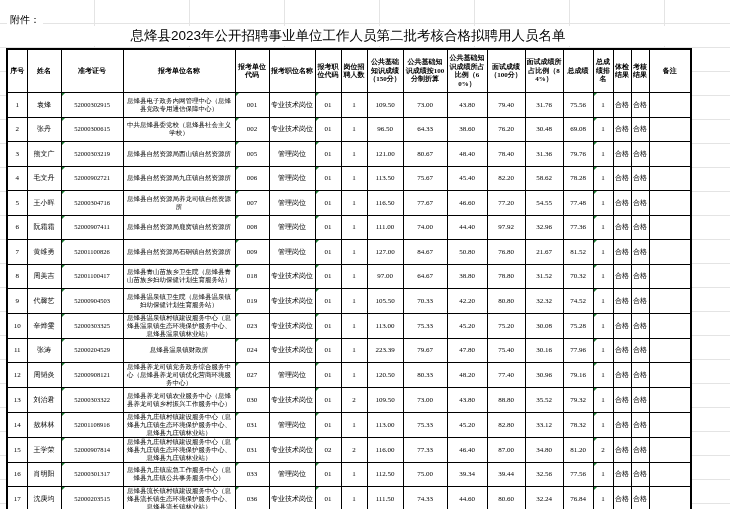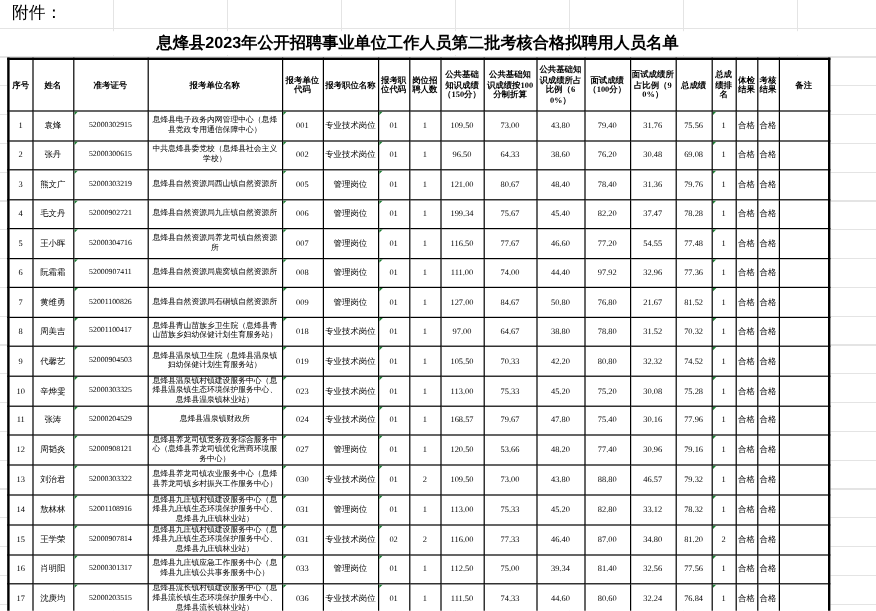--- a/index.html
+++ b/index.html
@@ -6,26 +6,26 @@
   body{
     width:730px;height:509px;overflow:hidden;position:relative;
     background-color:#ffffff;
     background-image:
       repeating-linear-gradient(to bottom, transparent 0px, transparent 23px, #e4e4e4 23px, #e4e4e4 24px),
       repeating-linear-gradient(to right, transparent 0px, transparent 94px, #e4e4e4 94px, #e4e4e4 95px);
     font-family:"Liberation Serif","DejaVu Serif",serif;
     color:#000;
   }
   .attach{
-    position:absolute;top:2px;left:7px;
-    font-size:14px;background:#fff;padding:0 3px;
+    position:absolute;top:13px;left:7px;
+    font-size:10px;background:#fff;padding:0 3px;
   }
   .title{
     position:absolute;top:26px;left:6px;width:684px;height:20px;
-    text-align:center;font-weight:bold;font-size:13.5px;line-height:20px;
+    text-align:center;font-weight:normal;font-size:13.5px;line-height:20px;
     font-family:"Liberation Sans","DejaVu Sans",sans-serif;
     background:#fff;white-space:nowrap;
   }
   table.sheet{
     position:absolute;top:48px;left:6px;width:684px;
     border-collapse:collapse;table-layout:fixed;background:#fff;
     border:2px solid #000;
   }
   th,td{
     border:1px solid #000;
@@ -80,21 +80,21 @@
         <th>准考证号</th>
         <th>报考单位名称</th>
         <th>报考单位代码</th>
         <th>报考职位名称</th>
         <th>报考职位代码</th>
         <th>岗位招聘人数</th>
         <th>公共基础知识成绩（150分）</th>
         <th>公共基础知识成绩按100分制折算</th>
         <th>公共基础知识成绩所占比例（60%）</th>
         <th>面试成绩（100分）</th>
-        <th>面试成绩所占比例（90%）</th>
+        <th>面试成绩所占比例（84%）</th>
         <th>总成绩</th>
         <th>总成绩排名</th>
         <th>体检结果</th>
         <th>考核结果</th>
         <th>备注</th>
       </tr>
     </thead>
   <tbody>
       <tr>
         <td>1</td>
@@ -158,25 +158,25 @@
       </tr>
       <tr>
         <td>4</td>
         <td>毛文丹</td>
         <td class="small">52000902721<span class="gmark"></span></td>
         <td class="small">息烽县自然资源局九庄镇自然资源所</td>
         <td>006<span class="gmark"></span></td>
         <td>管理岗位</td>
         <td>01<span class="gmark"></span></td>
         <td>1</td>
-        <td>199.34</td>
+        <td>113.50</td>
         <td>75.67</td>
         <td>45.40</td>
         <td>82.20</td>
-        <td>37.47</td>
+        <td>58.62</td>
         <td>78.28</td>
         <td>1<span class="gmark"></span></td>
         <td>合格</td>
         <td>合格</td>
         <td></td>
       </tr>
       <tr>
         <td>5</td>
         <td>王小晖</td>
         <td class="small">52000304716<span class="gmark"></span></td>
@@ -298,42 +298,42 @@
       </tr>
       <tr>
         <td>11</td>
         <td>张涛</td>
         <td class="small">52000204529<span class="gmark"></span></td>
         <td class="small">息烽县温泉镇财政所</td>
         <td>024<span class="gmark"></span></td>
         <td>专业技术岗位</td>
         <td>01<span class="gmark"></span></td>
         <td>1</td>
-        <td>168.57</td>
+        <td>223.39</td>
         <td>79.67</td>
         <td>47.80</td>
         <td>75.40</td>
         <td>30.16</td>
         <td>77.96</td>
         <td>1<span class="gmark"></span></td>
         <td>合格</td>
         <td>合格</td>
         <td></td>
       </tr>
       <tr>
         <td>12</td>
         <td>周韬炎</td>
         <td class="small">52000908121<span class="gmark"></span></td>
         <td class="small">息烽县养龙司镇党务政务综合服务中心（息烽县养龙司镇优化营商环境服务中心）</td>
         <td>027<span class="gmark"></span></td>
         <td>管理岗位</td>
         <td>01<span class="gmark"></span></td>
         <td>1</td>
         <td>120.50</td>
-        <td>53.66</td>
+        <td>80.33</td>
         <td>48.20</td>
         <td>77.40</td>
         <td>30.96</td>
         <td>79.16</td>
         <td>1<span class="gmark"></span></td>
         <td>合格</td>
         <td>合格</td>
         <td></td>
       </tr>
       <tr>
@@ -342,21 +342,21 @@
         <td class="small">52000303322<span class="gmark"></span></td>
         <td class="small">息烽县养龙司镇农业服务中心（息烽县养龙司镇乡村振兴工作服务中心）</td>
         <td>030<span class="gmark"></span></td>
         <td>专业技术岗位</td>
         <td>01<span class="gmark"></span></td>
         <td>2</td>
         <td>109.50</td>
         <td>73.00</td>
         <td>43.80</td>
         <td>88.80</td>
-        <td>46.57</td>
+        <td>35.52</td>
         <td>79.32</td>
         <td>1<span class="gmark"></span></td>
         <td>合格</td>
         <td>合格</td>
         <td></td>
       </tr>
       <tr>
         <td>14</td>
         <td>敖林林</td>
         <td class="small">52001108916<span class="gmark"></span></td>
@@ -401,21 +401,21 @@
         <td>肖明阳</td>
         <td class="small">52000301317<span class="gmark"></span></td>
         <td class="small">息烽县九庄镇应急工作服务中心（息烽县九庄镇公共事务服务中心）</td>
         <td>033<span class="gmark"></span></td>
         <td>管理岗位</td>
         <td>01<span class="gmark"></span></td>
         <td>1</td>
         <td>112.50</td>
         <td>75.00</td>
         <td>39.34</td>
-        <td>81.40</td>
+        <td>39.44</td>
         <td>32.56</td>
         <td>77.56</td>
         <td>1<span class="gmark"></span></td>
         <td>合格</td>
         <td>合格</td>
         <td></td>
       </tr>
       <tr>
         <td>17</td>
         <td>沈庚均</td>

